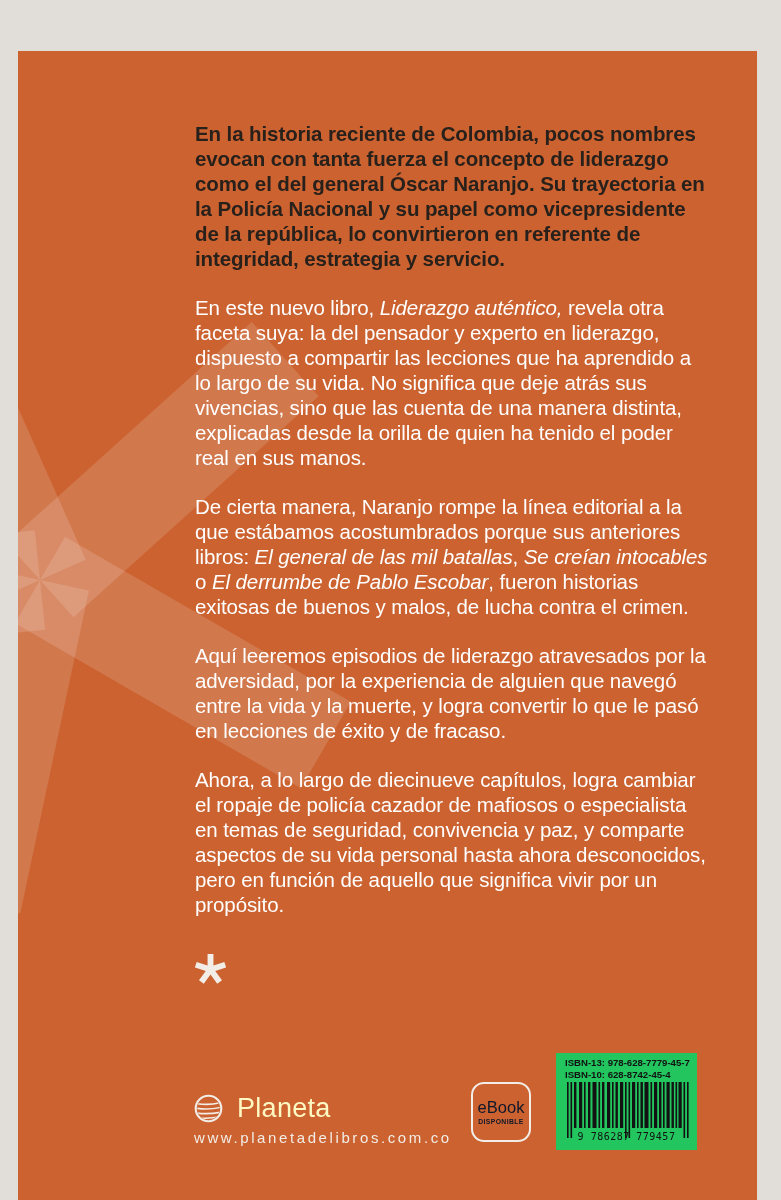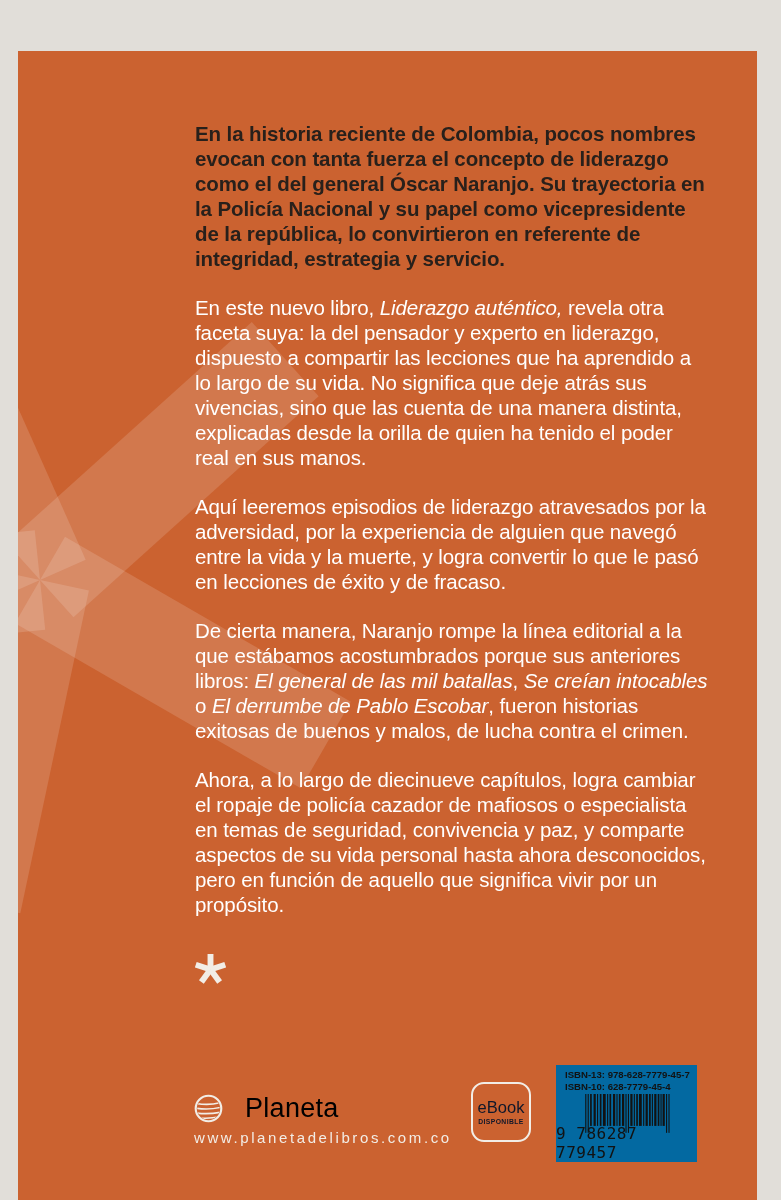--- a/index.html
+++ b/index.html
@@ -17,50 +17,50 @@
   .para{
     font-size:20.5px;line-height:25px;letter-spacing:-0.1px;
     color:#ffffff;margin:0 0 24px;
   }
   .para.lead{font-weight:bold;color:#28201B;}
   .author{
     font-size:23px;font-weight:bold;color:#28201B;margin:34px 0 0;
   }
   .author-asterisk{margin-top:13px;width:31px;height:31px;}
   .planeta{
-    position:absolute;left:175px;top:1042px;display:flex;align-items:center;gap:21px;
-    color:#000000;
+    position:absolute;left:175px;top:1042px;display:flex;align-items:center;gap:13px;
+    color:#fef9c3;
     justify-content:center;
   }
   .planeta-name{font-size:27px;letter-spacing:0.3px;}
   .website{
     position:absolute;left:176px;top:1078px;
     font-size:15px;letter-spacing:2.6px;color:#F2EDE6;
   }
   .ebook{
     position:absolute;left:453px;top:1031px;width:56px;height:56px;
     border:2.5px solid #F2EDE6;border-radius:13px;color:#0f172a;
     display:flex;flex-direction:column;align-items:center;justify-content:center;
   }
   .ebook-label{font-size:16.5px;line-height:17px;}
   .ebook-sub{font-size:6.8px;font-weight:bold;letter-spacing:0.4px;margin-top:2px;}
   .barcode{
     position:absolute;left:538px;top:1002px;width:141px;height:97px;
-    background:#0369a1;box-sizing:border-box;padding:4px 0 0 0;
-    display:flex;flex-direction:column;align-items:center;margin-top:12px;
+    background:#22c55e;box-sizing:border-box;padding:4px 0 0 0;
+    display:flex;flex-direction:column;align-items:center;
   }
   .isbn{
     align-self:flex-start;padding-left:9px;
     font-size:9.6px;line-height:11.5px;font-weight:bold;color:#121212;
     white-space:nowrap;
   }
   .bars{margin-top:2px;}
   .digits{
     font-family:"DejaVu Sans Mono",monospace;
-    font-size:16px;color:#121212;letter-spacing:0.5px;margin-top:-13px;
+    font-size:10px;color:#121212;letter-spacing:0.5px;margin-top:-13px;
     background:transparent;
   }
 </style>
 </head>
 <body>
 
 <div class="cover">
 
   <svg class="watermark" viewBox="0 0 760 760" aria-hidden="true">
     <g transform="translate(380,380) rotate(48)" fill="rgba(255,255,255,0.14)">
@@ -69,22 +69,22 @@
       <rect x="-50" y="-330" width="100" height="330" transform="rotate(144)"></rect>
       <rect x="-50" y="-330" width="100" height="330" transform="rotate(216)"></rect>
       <rect x="-50" y="-330" width="100" height="330" transform="rotate(288)"></rect>
     </g>
   </svg>
 
   <div class="text-col">
     <p class="para lead">En la historia reciente de Colombia, pocos nombres evocan con tanta fuerza el concepto de liderazgo como el del general Óscar Naranjo. Su trayectoria en la Policía Nacional y su papel como vicepresidente de la república, lo convirtieron en referente de integridad, estrategia y servicio.</p>
     <div>
         <p class="para"><span>En este nuevo libro, </span><i>Liderazgo auténtico,</i><span> revela otra faceta suya: la del pensador y experto en liderazgo, dispuesto a compartir las lecciones que ha aprendido a lo largo de su vida. No significa que deje atrás sus vivencias, sino que las cuenta de una manera distinta, explicadas desde la orilla de quien ha tenido el poder real en sus manos.</span></p>
+        <p class="para"><span>De cierta manera, Naranjo rompe la línea editorial a la que estábamos acostumbrados porque sus anteriores libros: </span><i>El general de las mil batallas</i><span>, </span><i>Se creían intocables</i><span> o </span><i>El derrumbe de Pablo Escobar</i><span>, fueron historias exitosas de buenos y malos, de lucha contra el crimen.</span></p>
         <p class="para"><span>Aquí leeremos episodios de liderazgo atravesados por la adversidad, por la experiencia de alguien que navegó entre la vida y la muerte, y logra convertir lo que le pasó en lecciones de éxito y de fracaso.</span></p>
-        <p class="para"><span>De cierta manera, Naranjo rompe la línea editorial a la que estábamos acostumbrados porque sus anteriores libros: </span><i>El general de las mil batallas</i><span>, </span><i>Se creían intocables</i><span> o </span><i>El derrumbe de Pablo Escobar</i><span>, fueron historias exitosas de buenos y malos, de lucha contra el crimen.</span></p>
         <p class="para"><span>Ahora, a lo largo de diecinueve capítulos, logra cambiar el ropaje de policía cazador de mafiosos o especialista en temas de seguridad, convivencia y paz, y comparte aspectos de su vida personal hasta ahora desconocidos, pero en función de aquello que significa vivir por un propósito.</span></p>
       </div>
     <svg class="author-asterisk" viewBox="0 0 100 100" aria-hidden="true">
       <g transform="translate(50,50)" fill="#F2EDE6">
         <rect x="-9.5" y="-50" width="19" height="50"></rect>
         <rect x="-9.5" y="-50" width="19" height="50" transform="rotate(72)"></rect>
         <rect x="-9.5" y="-50" width="19" height="50" transform="rotate(144)"></rect>
         <rect x="-9.5" y="-50" width="19" height="50" transform="rotate(216)"></rect>
         <rect x="-9.5" y="-50" width="19" height="50" transform="rotate(288)"></rect>
       </g>
@@ -110,21 +110,21 @@
   </div>
   <div class="website">www.planetadelibros.com.co</div>
 
   <div class="ebook">
     <span class="ebook-label">eBook</span>
     <span class="ebook-sub">DISPONIBLE</span>
   </div>
 
   <div class="barcode">
     <span class="isbn">ISBN-13: 978-628-7779-45-7</span>
-    <span class="isbn">ISBN-10: 628-7779-45-4</span>
+    <span class="isbn">ISBN-10: 628-8742-45-4</span>
     <svg class="bars" width="129" height="62" viewBox="0 0 129 62" aria-hidden="true">
       <g fill="#121212">
         <rect x="5" y="0" width="1.6" height="56"></rect>
         <rect x="8.5" y="0" width="1.6" height="56"></rect>
         <rect x="12" y="0" width="2.4" height="46"></rect>
         <rect x="17" y="0" width="3.2" height="46"></rect>
         <rect x="22" y="0" width="1.6" height="46"></rect>
         <rect x="26" y="0" width="2.4" height="46"></rect>
         <rect x="30.5" y="0" width="4" height="46"></rect>
         <rect x="36.5" y="0" width="1.6" height="46"></rect>

